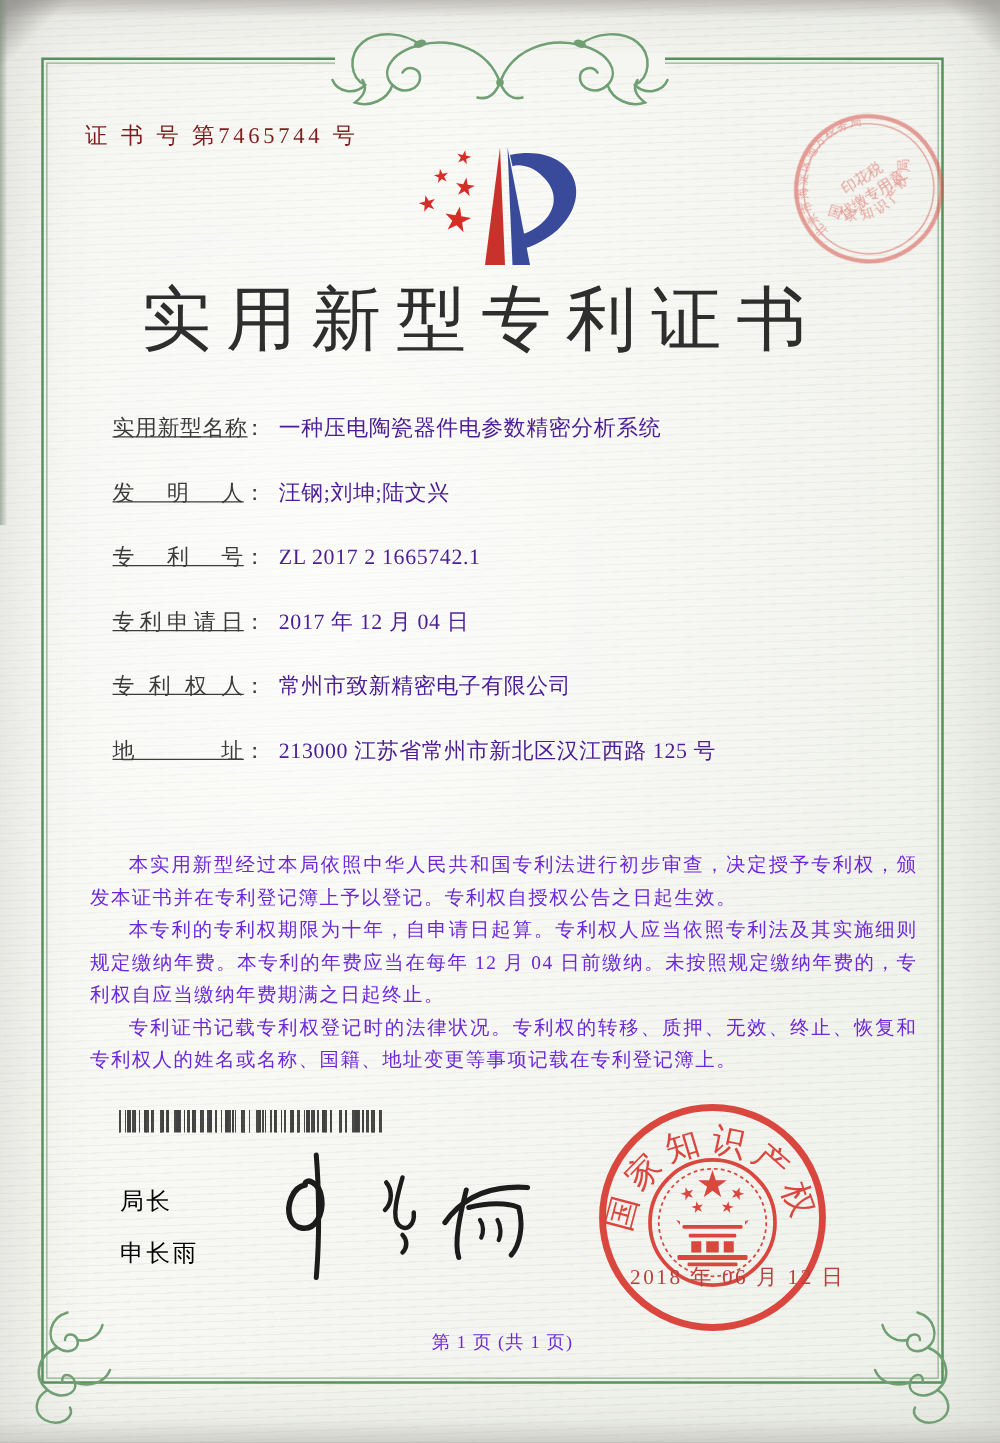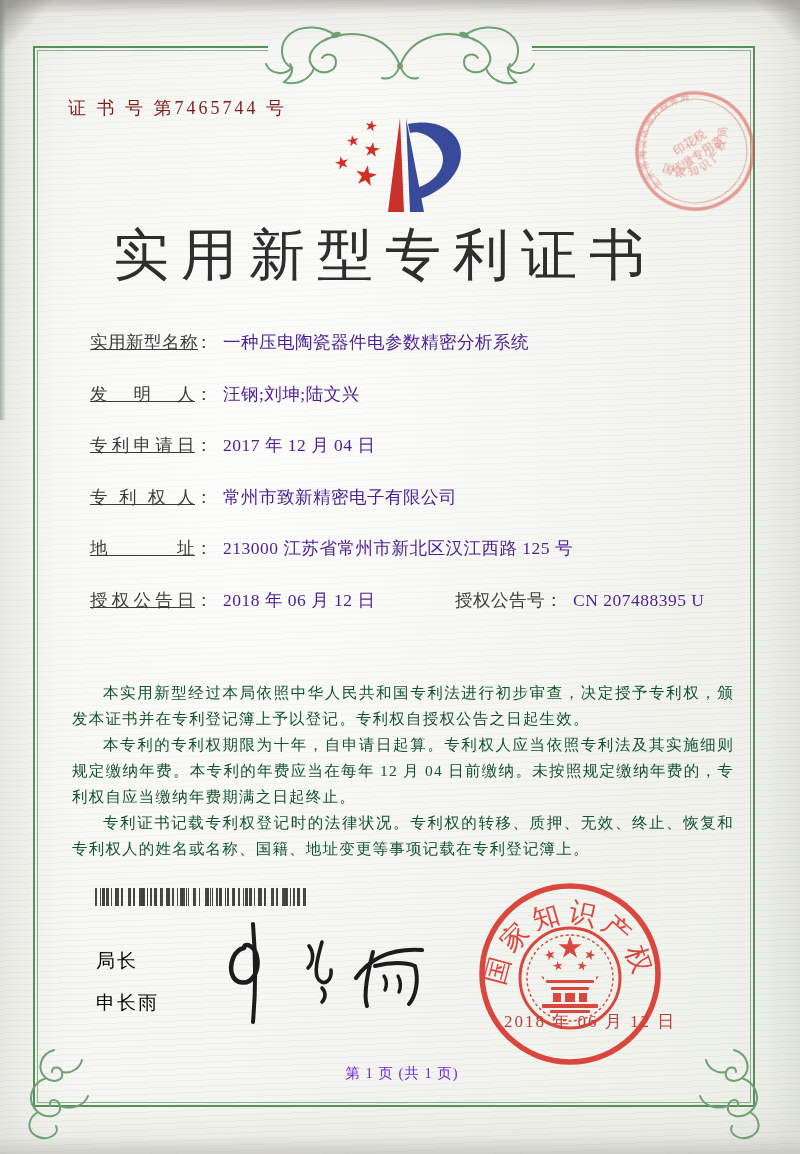--- a/index.html
+++ b/index.html
@@ -50,21 +50,21 @@
   .fields { position:absolute; left:90px; top:330px; width:660px; font-size:17.5px; color:#3c3c3c; }
   .frow { margin-bottom:27.5px; letter-spacing:.5px; white-space:nowrap; }
   .flabel { display:inline-block; width:105px; text-align:justify; text-align-last:justify;text-decoration:underline; }
   .fcolon { display:inline-block; margin-right:10px; }
   .fvalue { color:#4c1d95; }
   .grant-row { display:flex; }
   .grant-left { width:365px; }
 
   
   .body-text { position:absolute; left:72px; top:680px; width:662px;
-    font-size:15.5px; line-height:26px; color:#14532d; letter-spacing:1.2px; }
+    font-size:15.5px; line-height:26px; color:#6d28d9; letter-spacing:1.2px; }
   .body-text p { text-indent:2em; text-align:justify; }
 
   
   .barcode { position:absolute; left:95px; top:888px; width:212px; height:18px;
     background:
       repeating-linear-gradient(90deg,#2b2b2b 0 2px, rgba(0,0,0,0) 2px 5px, #2b2b2b 5px 6px, rgba(0,0,0,0) 6px 11px),
       repeating-linear-gradient(90deg,#222 0 1px, rgba(255,255,255,0) 1px 7px, #222 7px 10px, rgba(255,255,255,0) 10px 13px);
     filter:blur(.3px); opacity:.85; }
   .officer { position:absolute; left:96px; top:948px; font-size:19px; color:#000000;
     letter-spacing:2px; }
@@ -154,35 +154,30 @@
 <div class="title">实用新型专利证书</div>
 
 <div class="fields">
   <div class="frow">
     <span class="flabel">实用新型名称</span><span class="fcolon">：</span><span class="fvalue">一种压电陶瓷器件电参数精密分析系统</span>
   </div>
   <div class="frow">
     <span class="flabel">发明人</span><span class="fcolon">：</span><span class="fvalue">汪钢;刘坤;陆文兴</span>
   </div>
   <div class="frow">
+    <span class="flabel">专利号</span><span class="fcolon">：</span><span class="fvalue">ZL 2017 2 1665742.1</span>
+  </div>
+  <div class="frow">
     <span class="flabel">专利申请日</span><span class="fcolon">：</span><span class="fvalue">2017 年 12 月 04 日</span>
   </div>
   <div class="frow">
     <span class="flabel">专利权人</span><span class="fcolon">：</span><span class="fvalue">常州市致新精密电子有限公司</span>
   </div>
   <div class="frow">
     <span class="flabel">地址</span><span class="fcolon">：</span><span class="fvalue">213000 江苏省常州市新北区汉江西路 125 号</span>
-  </div>
-  <div class="frow grant-row">
-    <span class="grant-left">
-      <span class="flabel">授权公告日</span><span class="fcolon">：</span><span class="fvalue">2018 年 06 月 12 日</span>
-    </span>
-    <span>
-      <span>授权公告号</span><span class="fcolon">：</span><span class="fvalue">CN 207488395 U</span>
-    </span>
   </div>
 </div>
 
 <div class="body-text">
   <p>本实用新型经过本局依照中华人民共和国专利法进行初步审查，决定授予专利权，颁发本证书并在专利登记簿上予以登记。专利权自授权公告之日起生效。</p>
   <p>本专利的专利权期限为十年，自申请日起算。专利权人应当依照专利法及其实施细则规定缴纳年费。本专利的年费应当在每年 12 月 04 日前缴纳。未按照规定缴纳年费的，专利权自应当缴纳年费期满之日起终止。</p>
   <p>专利证书记载专利权登记时的法律状况。专利权的转移、质押、无效、终止、恢复和专利权人的姓名或名称、国籍、地址变更等事项记载在专利登记簿上。</p>
 </div>
 
 <div class="barcode"></div>

